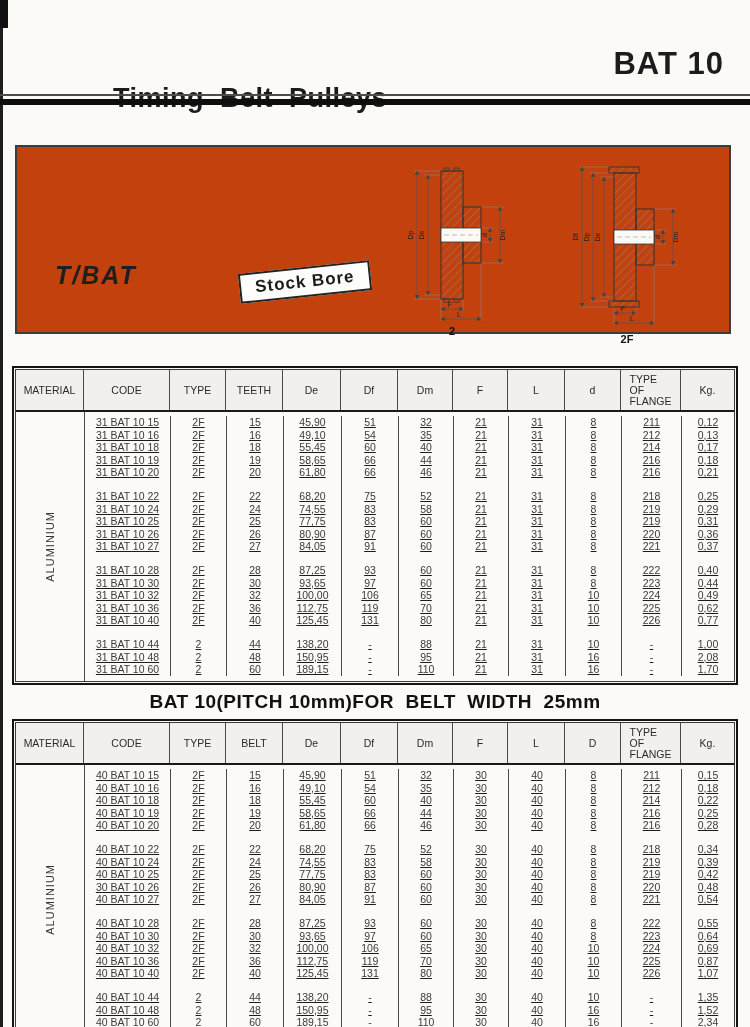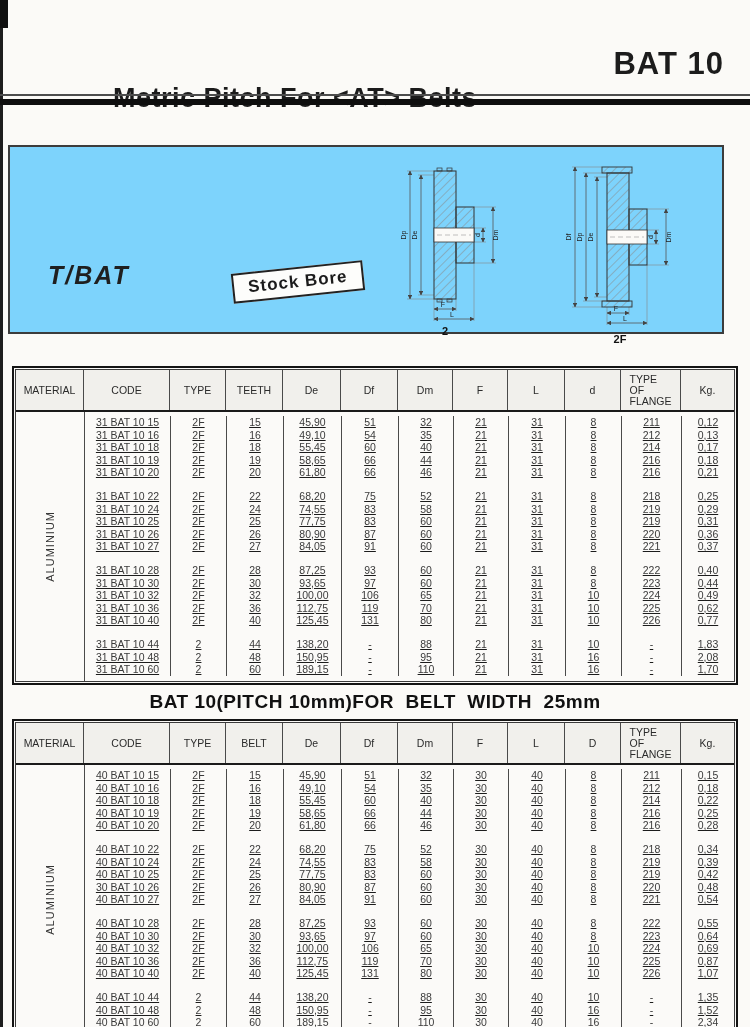--- a/index.html
+++ b/index.html
@@ -13,22 +13,22 @@
   .scan-corner{position:absolute;left:0;top:0;width:8px;height:28px;background:#101010;}
 
   
   .app-title{position:absolute;left:113px;top:16px;font-size:27px;font-weight:bold;
     line-height:33px;letter-spacing:.5px;white-space:pre;color:#1b1b1b;}
   .doc-code{position:absolute;right:26px;top:46px;font-size:31px;font-weight:bold;letter-spacing:1px;margin-left:34px;}
   .rule-thin{position:absolute;left:0;top:94px;width:750px;height:2px;background:#4d4d4d;}
   .rule-thick{position:absolute;left:0;top:99px;width:750px;height:6px;background:#0e0e0e;}
 
   
-  .intro-box{position:absolute;left:8px;top:145px;width:712px;height:185px;
-    border:2px solid #3c3c3c;background:#7dd3fc;}
+  .intro-box{position:absolute;left:15px;top:145px;width:712px;height:185px;
+    border:2px solid #3c3c3c;background:#c2410c;}
   .product-name{position:absolute;left:38px;top:28px;font-size:25px;font-weight:bold;
     font-style:italic;letter-spacing:2px;color:#1f1f1f;line-height:40px;white-space:pre;}
   .stock-bore{position:absolute;left:222px;top:120px;transform:rotate(-6deg);
     border:2px solid #222;background:#fdfdfb;padding:3px 14px;font-size:17px;
     font-weight:bold;letter-spacing:1px;}
   .diagrams{position:absolute;top:12px;right:22px;display:flex;gap:46px;align-items:flex-start;}
   .dim-text{font-size:7px;fill:#222;}
   .cap-text{font-size:11px;font-weight:bold;fill:#111;}
 
   
@@ -61,20 +61,21 @@
   .td:last-child{border-right:none;}
 </style>
 </head>
 <body>
 
 <div class="scan-edge"></div>
 <div class="scan-corner"></div>
 
 <header>
   <div class="app-title">
+    <div>Timing  Belt  Pulleys</div>
     <div>Metric Pitch For &lt;AT&gt; Belts</div>
   </div>
   <div class="doc-code">BAT 10</div>
   <div class="rule-thin"></div>
   <div class="rule-thick"></div>
 </header>
 
 <section class="intro-box">
   <div class="product-name">
     <div>T/BAT</div>
@@ -445,21 +446,21 @@
               <div class="td">31 BAT 10 44</div>
               <div class="td">2</div>
               <div class="td">44</div>
               <div class="td">138,20</div>
               <div class="td">-</div>
               <div class="td">88</div>
               <div class="td">21</div>
               <div class="td">31</div>
               <div class="td">10</div>
               <div class="td">-</div>
-              <div class="td">1,83</div>
+              <div class="td">1,00</div>
             </div>
             <div class="tr">
               <div class="td">31 BAT 10 48</div>
               <div class="td">2</div>
               <div class="td">48</div>
               <div class="td">150,95</div>
               <div class="td">-</div>
               <div class="td">95</div>
               <div class="td">21</div>
               <div class="td">31</div>

